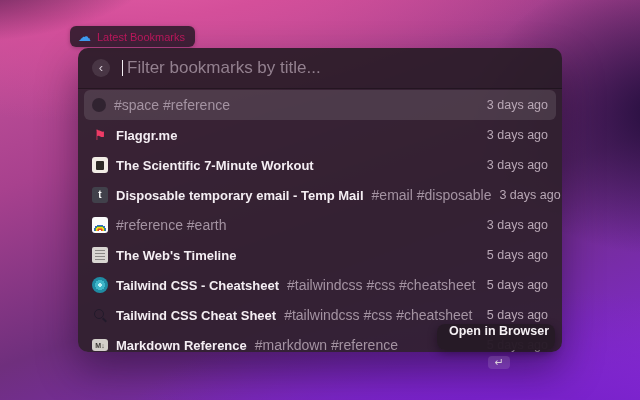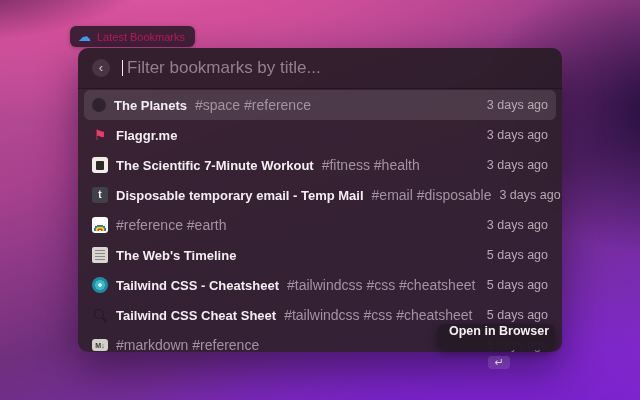--- a/index.html
+++ b/index.html
@@ -118,34 +118,32 @@
   <div class="search-row">
     <button class="back-btn">
       <span>‹</span>
     </button>
     <span class="caret"></span>
     <input class="search-input" type="text" placeholder="Filter bookmarks by title..." style="">
   </div>
   <div class="list">
       <div class="row selected">
     <span class="row-icon i-planet-icon"></span>
-    <span class="row-title">The Planets</span>
     <span class="row-tags">#space #reference</span>
     <span class="row-time">3 days ago</span>
   </div>
       <div class="row">
     <span class="row-icon i-flag-icon">⚑</span>
     <span class="row-title">Flaggr.me</span>
     <span class="row-tags"></span>
     <span class="row-time">3 days ago</span>
   </div>
       <div class="row">
     <span class="row-icon i-workout-icon"></span>
     <span class="row-title">The Scientific 7-Minute Workout</span>
-    <span class="row-tags">#fitness #health</span>
     <span class="row-time">3 days ago</span>
   </div>
       <div class="row">
     <span class="row-icon i-tempmail-icon">t</span>
     <span class="row-title">Disposable temporary email - Temp Mail</span>
     <span class="row-tags">#email #disposable</span>
     <span class="row-time">3 days ago</span>
   </div>
       <div class="row">
     <span class="row-icon i-rainbow-icon"></span>
@@ -164,20 +162,21 @@
     <span class="row-time">5 days ago</span>
   </div>
       <div class="row">
     <span class="row-icon i-magnifier-icon"></span>
     <span class="row-title">Tailwind CSS Cheat Sheet</span>
     <span class="row-tags">#tailwindcss #css #cheatsheet</span>
     <span class="row-time">5 days ago</span>
   </div>
       <div class="row">
     <span class="row-icon i-markdown-icon">M↓</span>
+    <span class="row-title">Markdown Reference</span>
     <span class="row-tags">#markdown #reference</span>
     <span class="row-time">5 days ago</span>
   </div>
     </div>
 </div>
 
 <button class="hint">
   <span class="hint-label">Open in Browser</span>
   <span class="hint-divider"></span>
   <span class="hint-key">↵</span>

